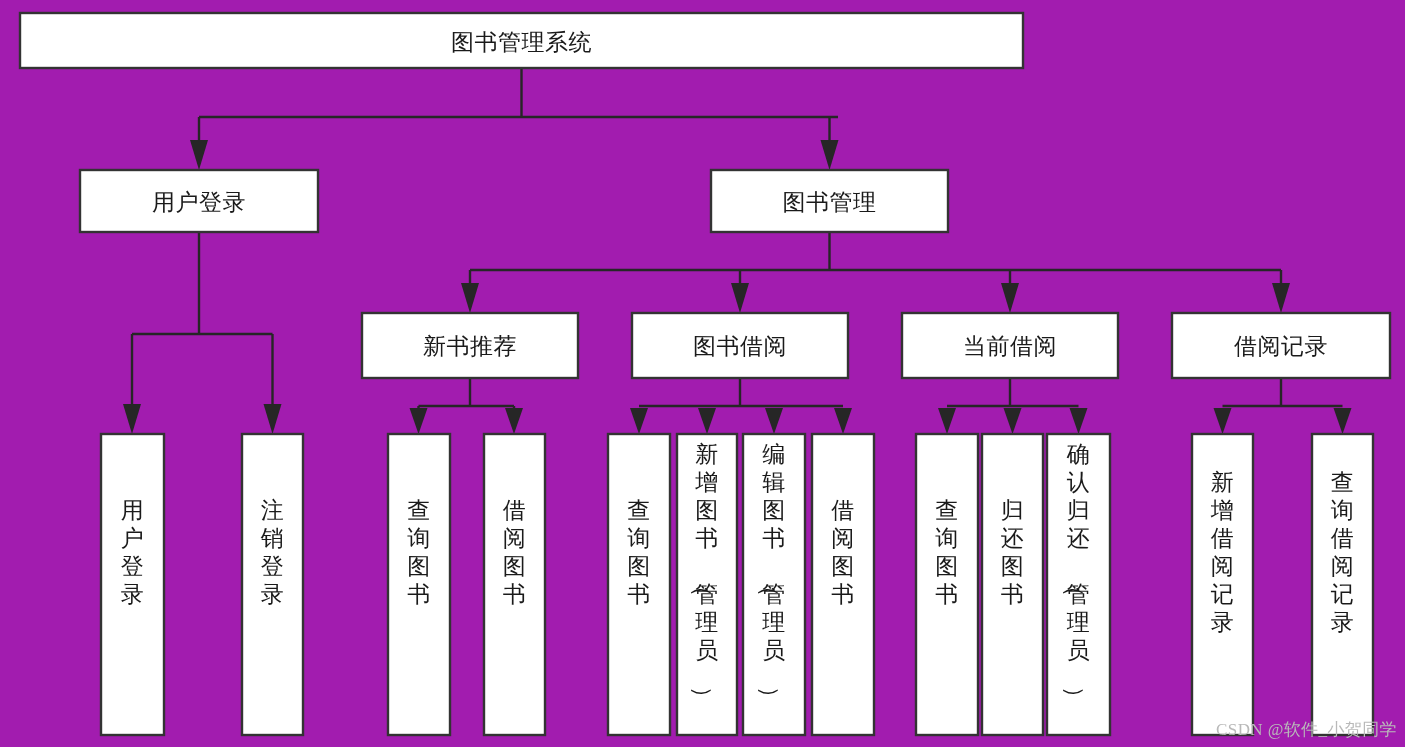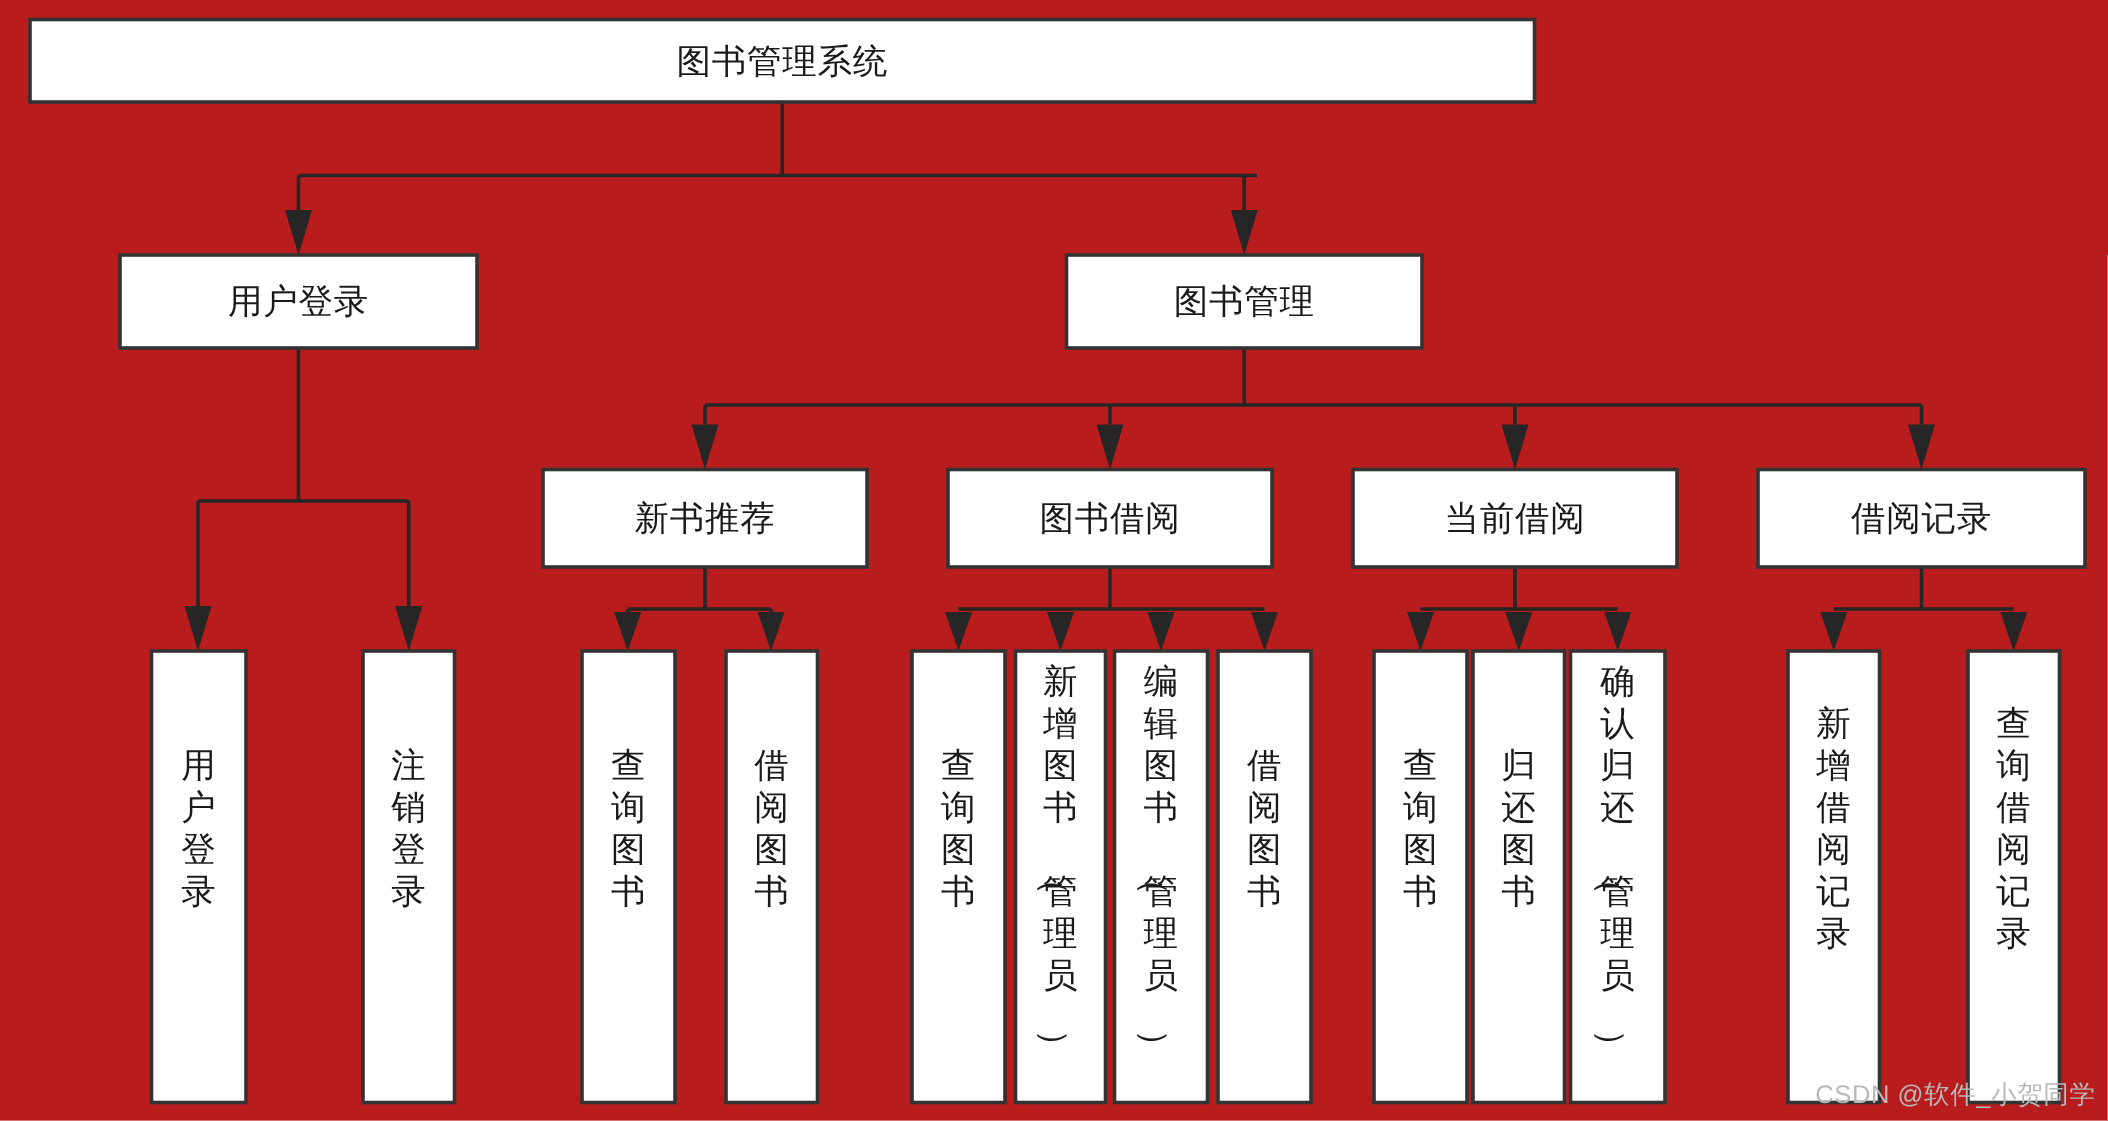--- a/index.html
+++ b/index.html
@@ -11,21 +11,21 @@
   body {
     width: 1405px;
     height: 747px;
     font-family: "DejaVu Sans", "Liberation Sans", sans-serif;
     overflow: hidden;
   }
   #diagram-root {
     position: relative;
     width: 1405px;
     height: 747px;
-    background: #b91c1c;
+    background: #a21caf;
   }
   svg#flowchart {
     position: absolute;
     left: 0;
     top: 0;
     width: 1405px;
     height: 747px;
     display: block;
   }
   .node-rect {
@@ -57,21 +57,21 @@
     font-size: 23px;
     letter-spacing: 0.5px;
   }
   .vchar {
     text-anchor: middle;
   }
   .watermark {
     position: absolute;
     right: 8px;
     bottom: 6px;
-    font-family: Liberation Sans, sans-serif;
+    font-family: Liberation Serif, serif;
     font-size: 17px;
     color: #b9b9b9;
     letter-spacing: 0.4px;
     white-space: nowrap;
     pointer-events: none;
   }
 </style>
 </head>
 <body>
 

